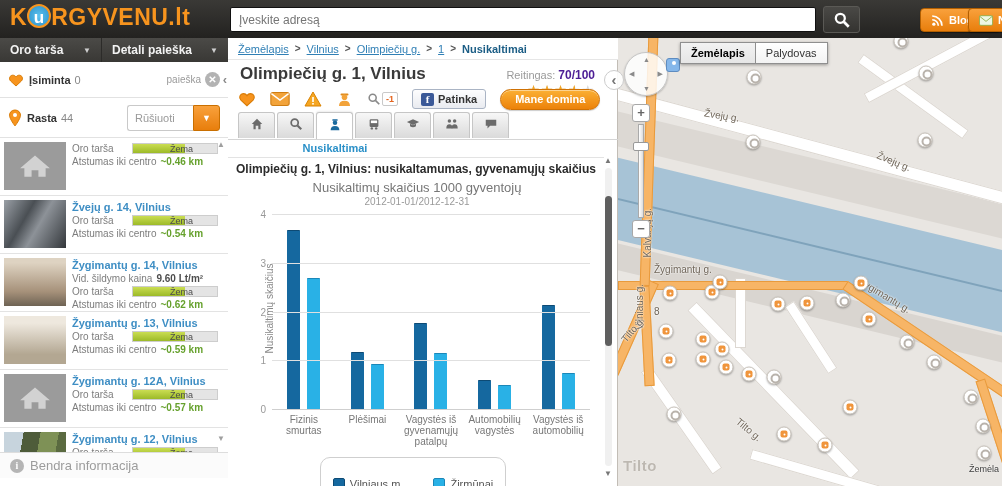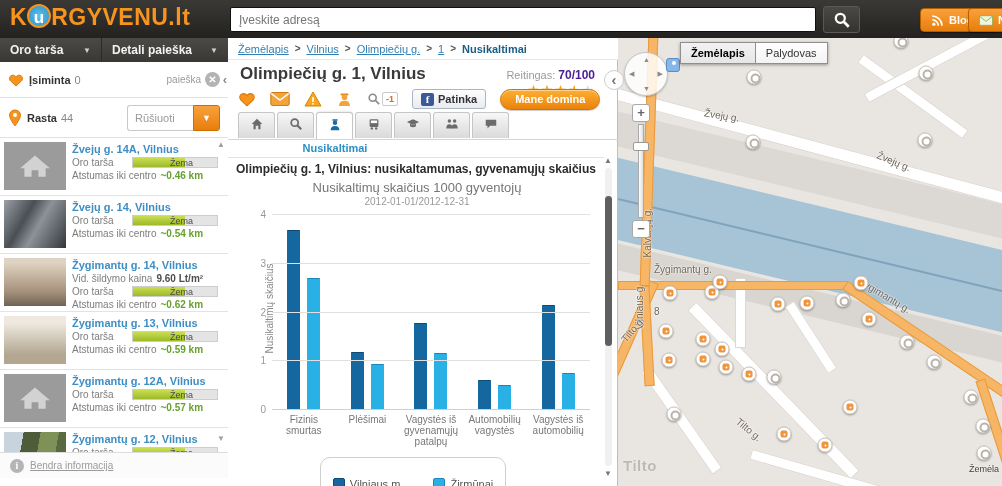--- a/index.html
+++ b/index.html
@@ -73,21 +73,21 @@
   .s-heat { color:#4d4d4d; font-weight:bold; }
   .poll-bar { position:relative; width:86px; height:11px; background:#e4e4e4; border:1px solid #cdcdcd; margin-left:auto; margin-right:6px; }
   .poll-fill { position:absolute; left:0; top:0; bottom:0; width:62%; background:linear-gradient(#cadd52,#9cba28); }
   .poll-txt { position:absolute; left:44%; top:0; font-size:9px; color:#4c4c4c; line-height:10px; }
   .s-dist { color:#66a12d; font-weight:bold; }
   .list-arrow { position:absolute; right:3px; font-size:8px; color:#9f9f9f; z-index:5; }
   .sidebar-footer { position:absolute; left:0; top:390px; width:228px; height:26px; background:#fbfbfb;
     border-top:1px solid #ddd; display:flex; align-items:center; padding:0 10px; gap:6px; cursor:pointer; }
   .info-circle { width:14px; height:14px; border-radius:50%; background:#b5b5b5; color:#fff; font-size:10px;
     font-weight:bold; text-align:center; line-height:14px; font-family:"Liberation Serif",serif; }
-  .sidebar-footer span.txt { color:#9c9c9c; font-size:10px;text-decoration:underline; }
+  .sidebar-footer span.txt { color:#9c9c9c; font-size:13px; }
 
   
   .main { position:absolute; left:228px; top:60px; width:390px; height:426px; background:#fff;
     border-right:1px solid #c2bdb6; z-index:15; }
   .m-title { position:absolute; left:12px; top:4px; font-size:17px; font-weight:bold; color:#3a3a3a; }
   .m-rating { position:absolute; right:22px; top:8px; font-size:11px; color:#9a9a9a; }
   .m-rating b { color:#4c1d95; font-size:12px; margin-left:3px; }
   .stars { position:absolute; right:22px; top:22px; font-size:14px; letter-spacing:1px; color:#d9d9d9; line-height:16px; }
   .stars .stars-fill { position:absolute; left:0; top:0; overflow:hidden; white-space:nowrap; color:#f5a623; width:70%; }
   .icon-row { position:absolute; left:10px; top:28px; height:22px; display:flex; align-items:center; gap:14px; }
@@ -288,21 +288,20 @@
   <div class="s-list" id="s-list">
     <span class="list-arrow" style="top:2px;">▲</span>
     <span class="list-arrow" style="top:296px;">▼</span>
   <div class="s-item">
         <div class="s-photo ph-placeholder">
           <svg width="34" height="26" viewBox="0 0 16 12">
             <path d="M8 1 L15 7 L13 7 L13 11 L9.6 11 L9.6 8 L6.4 8 L6.4 11 L3 11 L3 7 L1 7 Z" fill="#d2d2d2"></path>
           </svg>
         </div>
         <div class="s-info">
-          <div class="s-title">Žvejų g. 14A, Vilnius</div>
           <div class="s-row">
             <span class="s-lab">Oro tarša</span>
             <span class="poll-bar">
               <span class="poll-fill"></span>
               <span class="poll-txt">Žema</span>
             </span>
           </div>
           <div class="s-row">
             <span class="s-lab">Atstumas iki centro</span>
             <span class="s-dist">~0.46 km</span>

